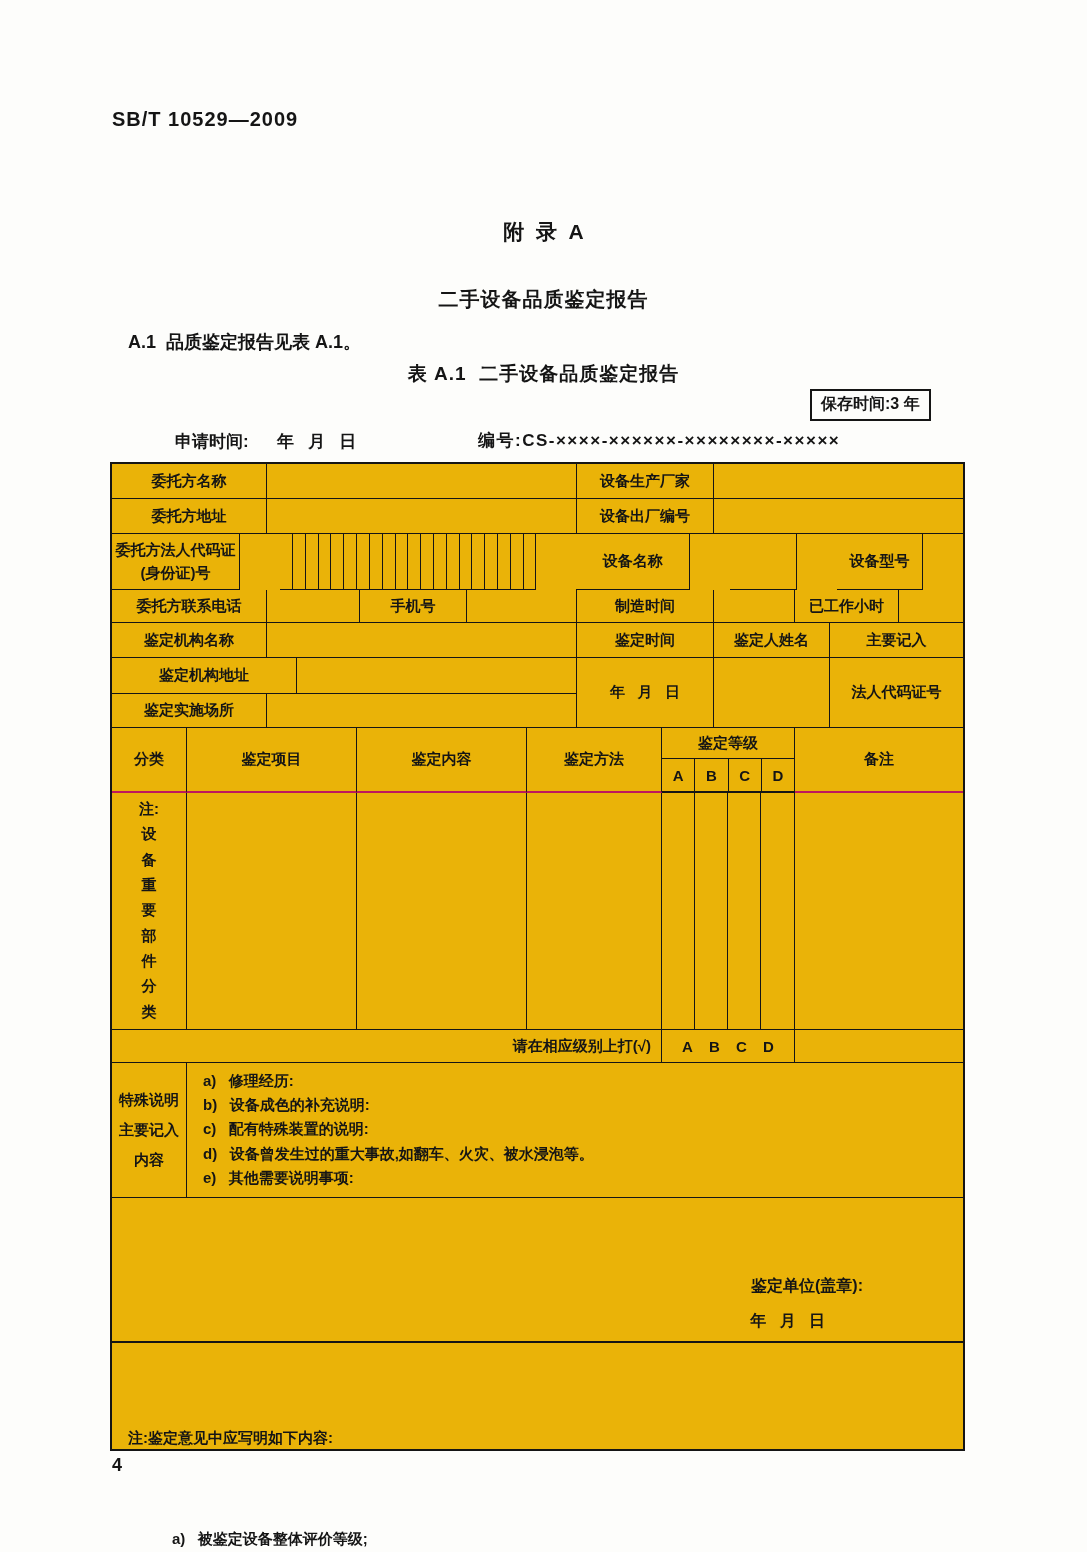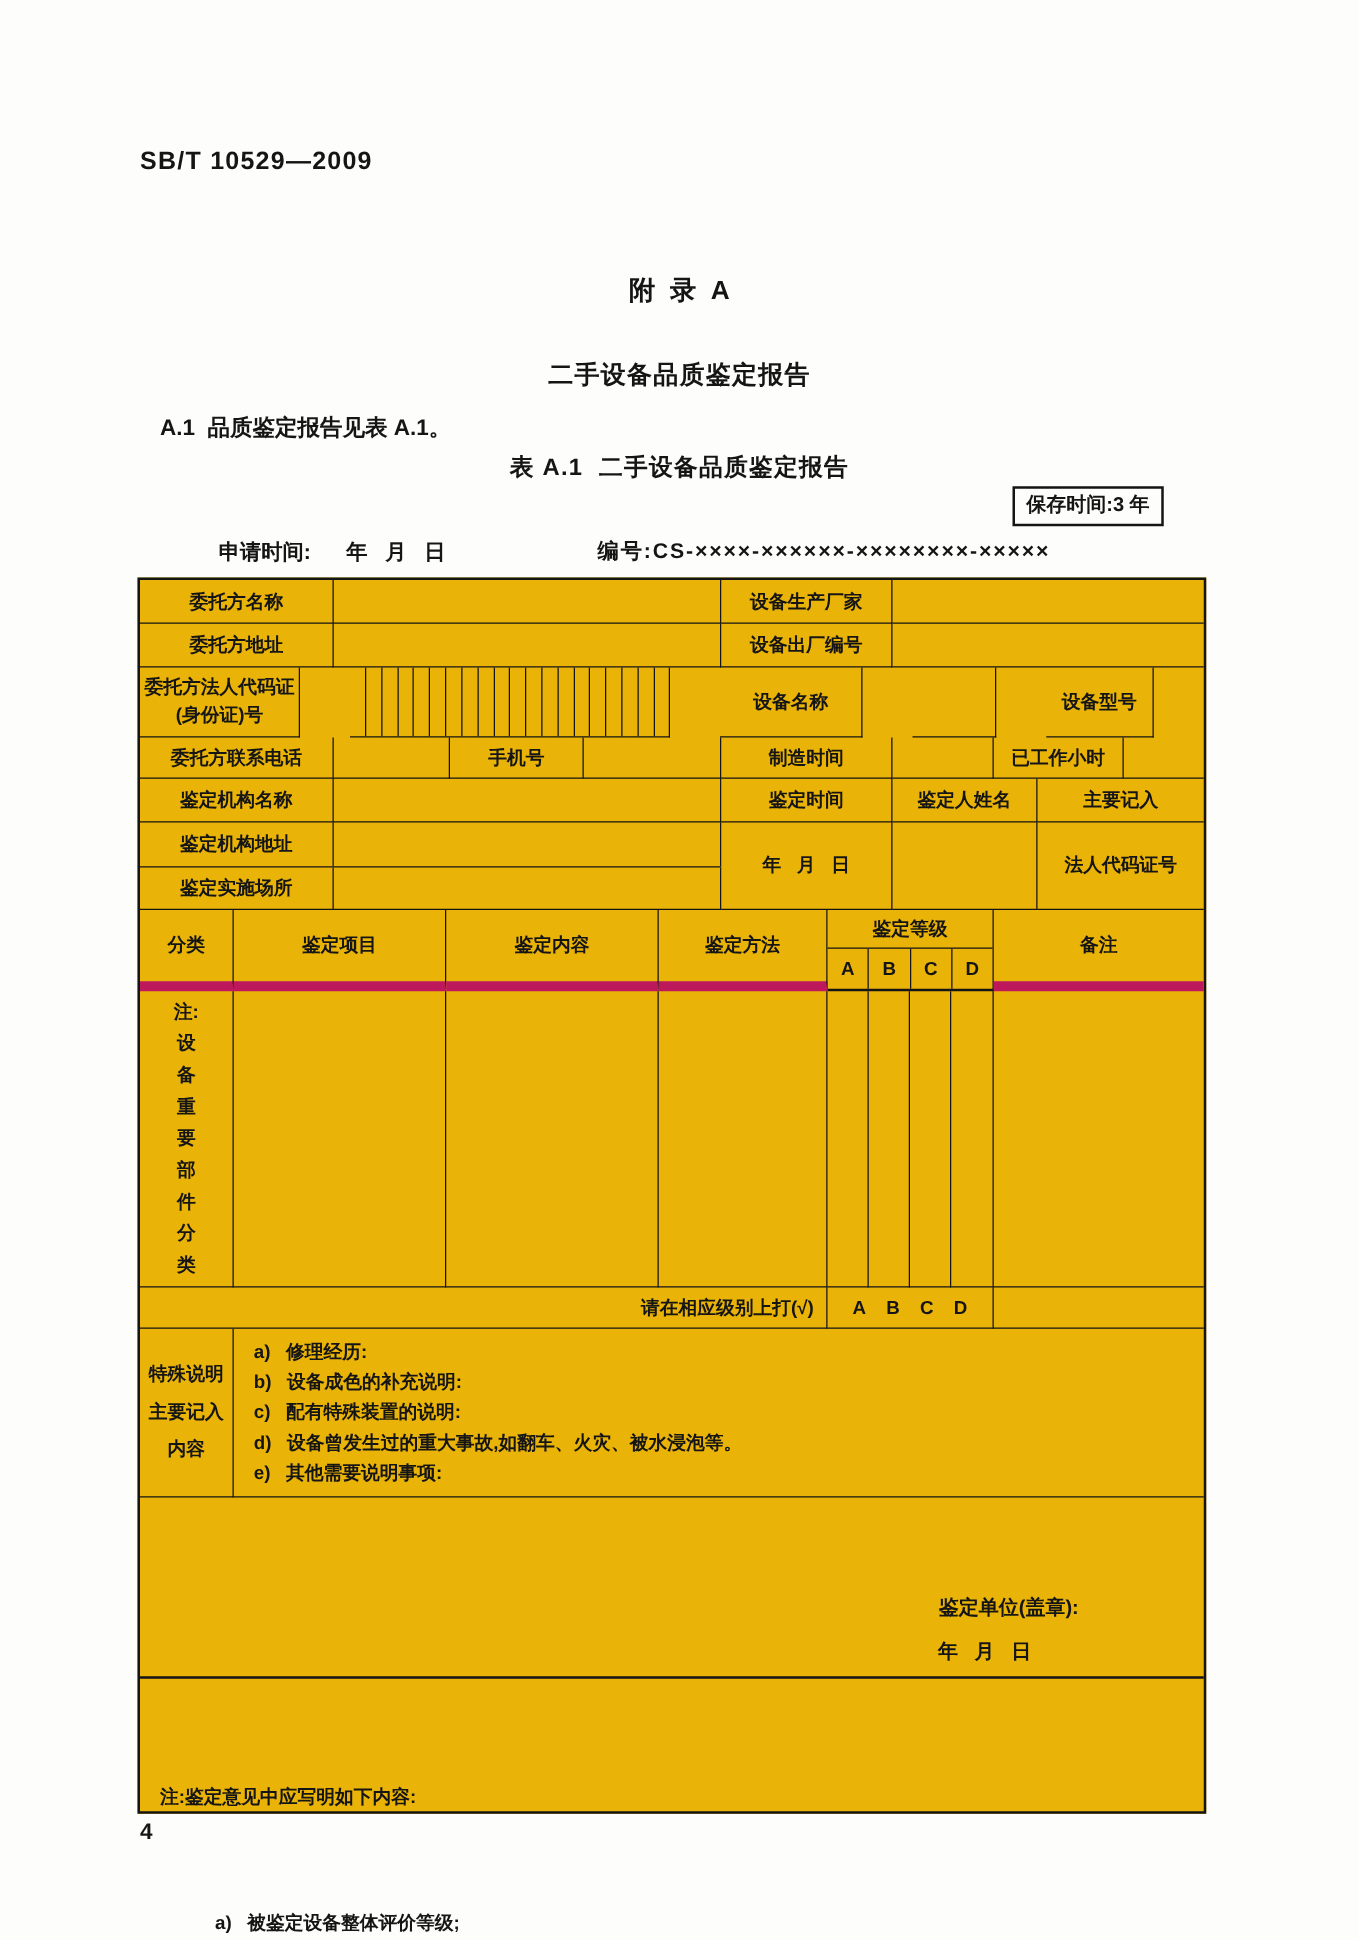--- a/index.html
+++ b/index.html
@@ -3,40 +3,40 @@
 <meta charset="utf-8">
 <style>
   * { margin:0; padding:0; box-sizing:border-box; }
   html,body { background:#e8e8e6; }
   body { font-family:"Liberation Sans", sans-serif; color:#151515; }
   .page {
     position:relative; width:1087px; height:1552px; background:#fdfdfb;
     margin:0 auto; overflow:hidden; font-weight:bold;
   }
   .abs { position:absolute; }
-  .doc-number { left:112px; top:118px; font-size:20px; letter-spacing:1px; }
+  .doc-number { left:112px; top:108px; font-size:20px; letter-spacing:1px; }
   .title-a   { left:0; top:218px; width:100%; text-align:center; font-size:21px; white-space:pre; }
   .title-b   { left:0; top:252px; width:100%; text-align:center; font-size:19px; }
   .title-c   { left:0; top:286px; width:100%; text-align:center; font-size:20px; letter-spacing:1px; }
   .intro     { left:128px; top:330px; font-size:18px; white-space:pre; }
   .caption   { left:0; top:361px; width:100%; text-align:center; font-size:19px; white-space:pre; letter-spacing:1px; }
   .retention { left:810px; top:389px; border:2px solid #151515; padding:3px 9px 4px 9px; font-size:16px; }
   .apply     { left:175px; top:430px; font-size:17px; white-space:pre; }
   .serial    { left:478px; top:429px; font-size:17px; letter-spacing:1.5px; white-space:pre; }
   .pageno    { left:112px; top:1455px; font-size:18px; }
 
   
   .form { left:110px; top:462px; width:855px; border:2px solid #151515; background:#eab308; font-size:15px; }
   .row { display:flex; width:100%; }
   .c { border-right:1px solid #151515; border-bottom:1px solid #151515;
        display:flex; align-items:center; justify-content:center; text-align:center; }
   .c.last { border-right:none; }
   .c.lab { font-weight:bold; }
   .left-al { justify-content:flex-start; text-align:left; }
-  .thick-b { border-bottom:8px solid #be185d;font-family:Liberation Serif, serif; }
+  .thick-b { border-bottom:2px solid #be185d;font-family:Liberation Serif, serif; }
 
   .stack { display:flex; flex-direction:column; }
   .stack > .srow { display:flex; flex:1; }
 
   .codegrid { display:flex; align-items:stretch; }
   .codegrid .box { flex:1; border-right:1px solid #151515; }
   .codegrid .box:last-child { border-right:1px solid #151515; }
 
   .two-line { flex-direction:column; line-height:1.5; }
 
@@ -133,21 +133,21 @@
       <div class="c lab" style="width:155px;">鉴定机构名称</div>
       <div class="c" style="width:310px;"></div>
       <div class="c lab" style="width:137px;">鉴定时间</div>
       <div class="c lab" style="width:116px;">鉴定人姓名</div>
       <div class="c lab last" style="flex:1;">主要记入</div>
     </div>
 
     <div class="row" style="height:70px;">
       <div class="stack" style="width:465px;">
         <div class="srow" style="border-bottom:1px solid #151515;">
-          <div class="c lab" style="width:155px; border-bottom:none;">鉴定机构地址</div>
+          <div class="c lab" style="width:185px; border-bottom:none;">鉴定机构地址</div>
           <div class="c" style="flex:1; border-bottom:none;"></div>
         </div>
         <div class="srow">
           <div class="c lab" style="width:155px;">鉴定实施场所</div>
           <div class="c" style="flex:1;"></div>
         </div>
       </div>
       <div class="c lab" style="width:137px; white-space:pre;">年   月   日</div>
       <div class="c" style="width:116px;"></div>
       <div class="c lab last" style="flex:1;">法人代码证号</div>

